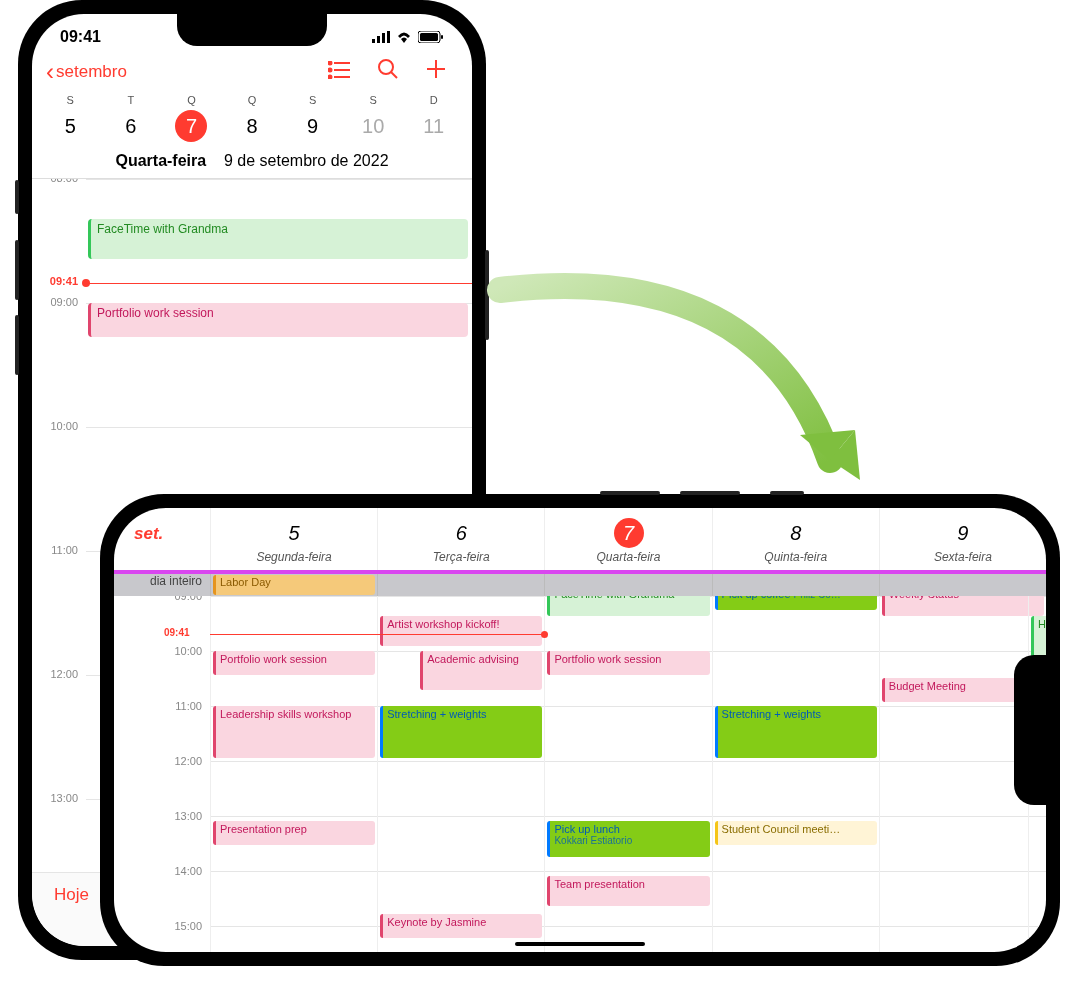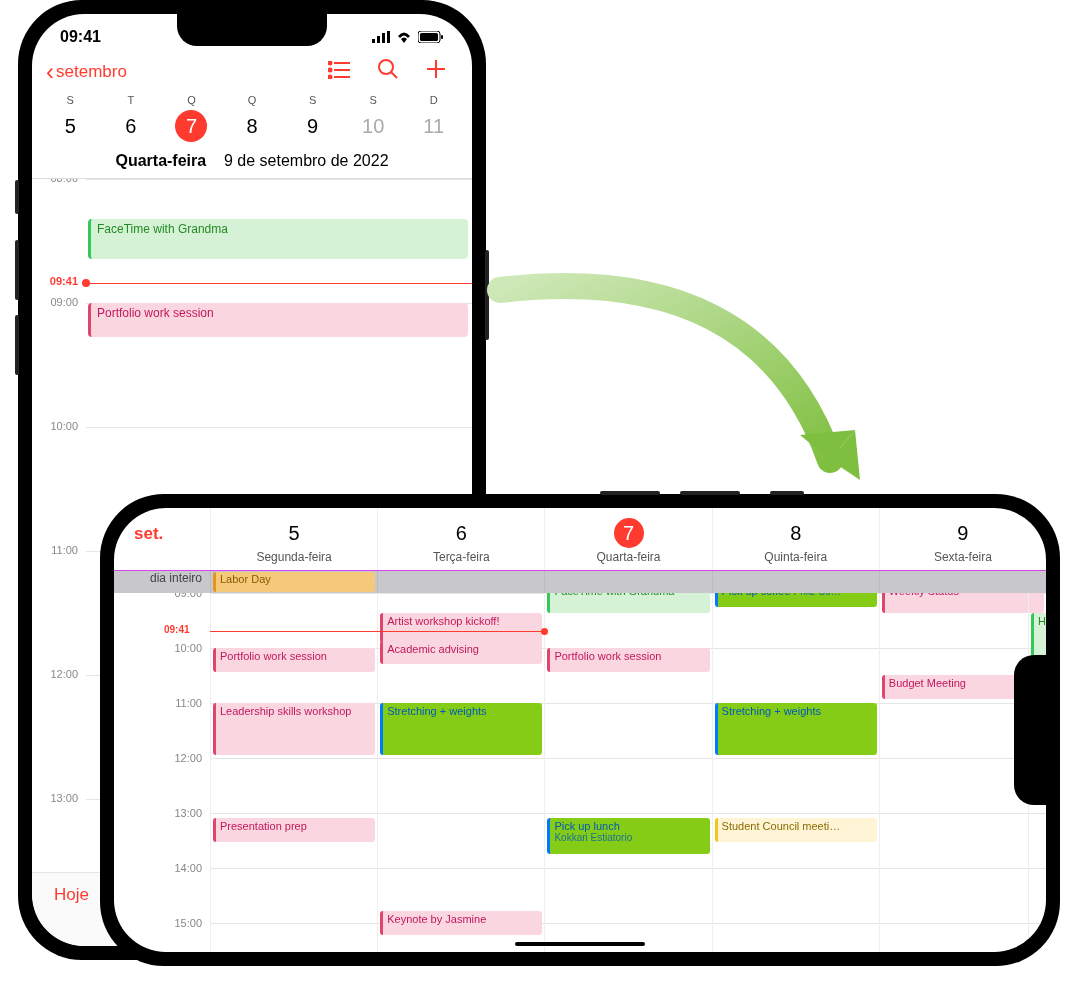--- a/index.html
+++ b/index.html
@@ -47,21 +47,21 @@
 .now-dot { position: absolute; left: 50px; top: -4px; width: 8px; height: 8px; background: #ff3b30; border-radius: 4px; }
 
 .event { position: absolute; left: 56px; right: 4px; border-radius: 4px; padding: 3px 6px; font-size: 12px; font-weight: 500; border-left: 3px solid; overflow: hidden; white-space: nowrap; text-overflow: ellipsis; }
 .ev-green { background: #d6f2d6; border-color: #34c759; color: #228b22; }
 .ev-pink  { background: #fad6e0; border-color: #e0456d; color: #c2185b; }
 
 
 .bottom-bar { position: absolute; bottom: 0; left: 0; right: 0; height: 74px; border-top: 1px solid #e5e5e5; background: #fafafa; display: flex; justify-content: space-between; align-items: flex-start; padding: 12px 22px 0; color: #ff3b30; font-size: 17px; border-radius: 0 0 52px 52px; }
 
 
-.land-header { display: flex; border-bottom: 1px solid #d946ef; }
+.land-header { display: flex; border-bottom: 4px solid #d946ef; font-style: italic; }
 .land-time-col { width: 96px; flex-shrink: 0; }
 .land-month-lbl { color: #ff3b30; font-size: 17px; font-weight: 600; padding: 16px 0 8px 20px; }
 .land-day-head { flex: 1; text-align: center; padding: 10px 0 6px; border-left: 1px solid #eee; }
 .land-day-head .num { font-size: 20px; display: inline-block; width: 30px; height: 30px; line-height: 30px; border-radius: 15px; }
 .land-day-head .num.selected { background: #ff3b30; color: #fff; }
 .land-day-head .name { font-size: 12px; color: #555; margin-top: 2px; }
 
 .allday-row { display: flex; background: #c8c8cc; height: 22px; font-size: 12px; }
 .allday-lbl { width: 96px; text-align: right; padding-right: 8px; color: #444; }
 .allday-cell { flex: 1; border-left: 1px solid #bbb; height: 100%; position: relative; padding-left: 7px; }
@@ -271,28 +271,29 @@
           <div class="lg-now-line" style="width:334.4px"></div>
           <div class="lg-now-dot" style="left:427.4px"></div>
         </div>
         <div class="lg-col" style="margin-left: 96px;">
           <div class="lev lev-pink" style="top: 55px; height: 24px;">Portfolio work session</div>
           <div class="lev lev-pink" style="top: 110px; height: 52px;">Leadership skills workshop</div>
           <div class="lev lev-pink" style="top: 225px; height: 24px;">Presentation prep</div>
         </div>
         <div class="lg-col">
           <div class="lev lev-pink" style="top: 20px; height: 30px;">Artist workshop kickoff!</div>
-          <div class="lev lev-pink" style="top: 48px; height: 23px;">Academic advising</div>
+          <div class="lev lev-pink" style="top: 55px; height: 39px; margin-left: 40px;">Academic advising</div>
           <div class="lev lev-blue" style="top: 110px; height: 52px;">Stretching + weights</div>
           <div class="lev lev-pink" style="top: 318px; height: 24px;">Keynote by Jasmine</div>
         </div>
         <div class="lg-col">
           <div class="lev lev-green" style="top: -10px; height: 30px;">FaceTime with Grandma</div>
           <div class="lev lev-pink" style="top: 55px; height: 24px;">Portfolio work session</div>
           <div class="lev lev-blue" style="top: 225px; height: 36px;">Pick up lunch<span class="subloc">Kokkari Estiatorio</span></div>
+          <div class="lev lev-pink" style="top: 280px; height: 30px;">Team presentation</div>
         </div>
         <div class="lg-col">
           <div class="lev lev-blue" style="top: -10px; height: 24px;"><span>Pick up coffee </span><span class="subloc" style="display:inline">Philz Co…</span></div>
           <div class="lev lev-blue" style="top: 110px; height: 52px;">Stretching + weights</div>
           <div class="lev lev-yellow" style="top: 225px; height: 24px;">Student Council meeti…</div>
         </div>
         <div class="lg-col">
           <div class="lev lev-pink" style="top: -10px; height: 30px;">Weekly Status</div>
           <div class="lev lev-pink" style="top: 82px; height: 24px;">Budget Meeting</div>
         </div>

